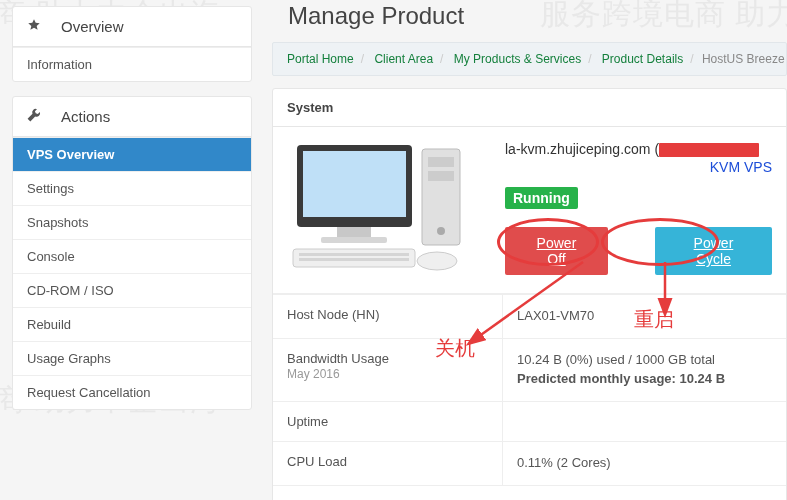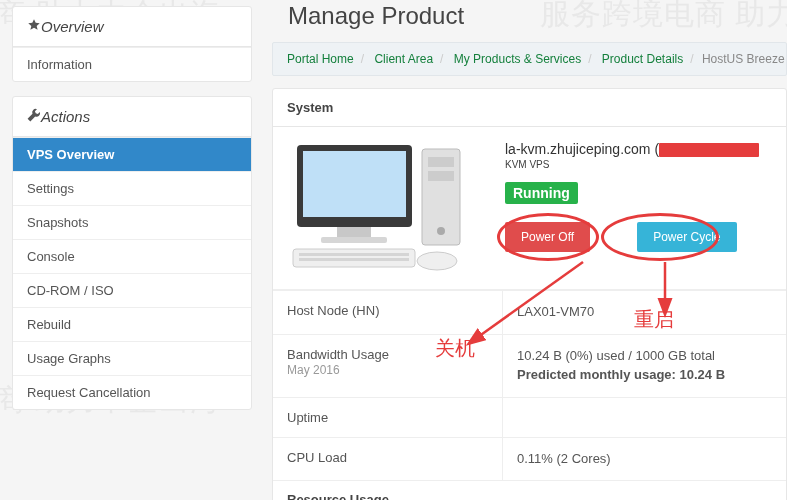--- a/index.html
+++ b/index.html
@@ -55,23 +55,22 @@
     border-radius: 3px;
     margin-bottom: 14px;
   }
   .panel-title {
     padding: 11px 14px;
     font-size: 15px;
     color: #444;
     border-bottom: 1px solid #e6e6e6;
     display: flex;
     align-items: center;
-    gap: 0;
+    gap: 20px;
     font-weight: 400;
-    font-style: italic;
   }
   .panel-title svg, .panel-title .star { width: 14px; height: 14px; }
 
   .list-item {
     padding: 9px 14px;
     font-size: 13px;
     border-top: 1px solid #eee;
     cursor: pointer;
     color: #555;
   }
@@ -132,41 +131,42 @@
     overflow: hidden;
   }
   .red-blank {
     display: inline-block;
     width: 100px;
     height: 14px;
     background: #e53c3c;
     vertical-align: middle;
     border-radius: 1px;
   }
-  .prod-type { font-size: 10px; color: #404040; margin-bottom: 12px; }
+  .prod-type { font-size: 14px; color: #1d4ed8; margin-bottom: 12px; text-align: right; }
 
   .badge-running {
     display: inline-block;
     background: #27b24a;
     color: #fff;
     font-size: 14px;
     font-weight: 700;
     padding: 3px 8px;
     border-radius: 2px;
     margin-bottom: 18px;
   }
 
   .btns { display: flex; gap: 10px; position: relative; }
   .btn {
     border: none;
     color: #fff;
-    font-size: 12px;
-    padding: 8px 16px;
+    font-size: 14px;
+    padding: 8px 25px;
     border-radius: 2px;
     cursor: pointer;
+    text-decoration: underline;
   }
   .btn-off { background: #e04c4c; }
   .btn-cycle { background: #36b4d8; margin-left: 37px; }
 
   .circle {
     position: absolute;
     border: 3px solid #e53c3c;
     border-radius: 50%;
     pointer-events: none;
   }

